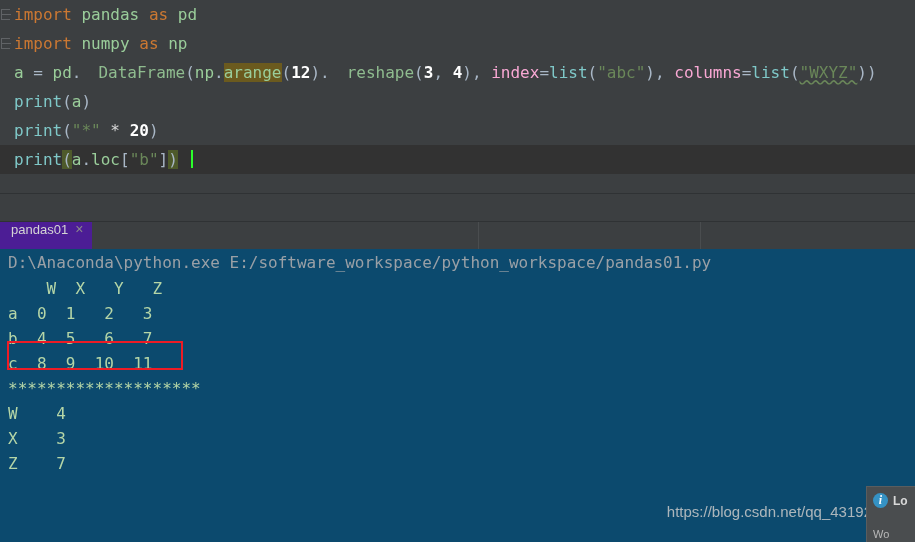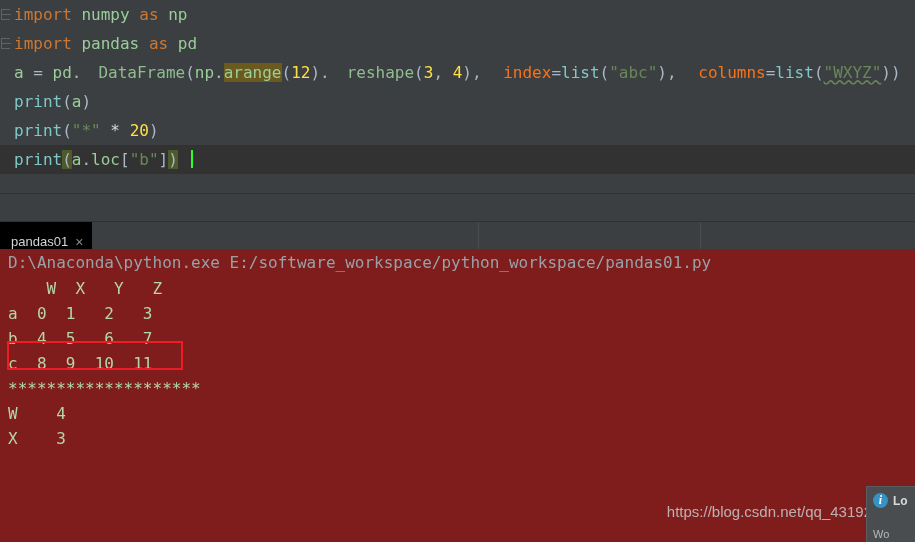--- a/index.html
+++ b/index.html
@@ -59,23 +59,23 @@
     left: 0px; top: 4px;
     width: 9px; height: 1px;
     background: #606366;
   }
 
   
   .t-kw      { color: #cc7832; }
   .t-mod     { color: #9acd9a; }
   .t-fn      { color: #7fc8c8; }
   .t-call    { color: #8fbc8f; margin-left: 17px; }
-  .t-num     { color: #fde047; }
+  .t-num     { color: #ffffff; font-weight: bold; }
   .t-str     { color: #6a8759; }
-  .t-kwarg   { color: #f97316; margin-left: 12px; }
+  .t-kwarg   { color: #f9a8d4; }
   .t-op      { color: #a9b7c6; }
   .t-white   { color: #d8d8d8; }
   .hl-occ {
     background: #6b5a1e;
     color: #9acd9a;
     text-align: right;
   }
   .hl-brace {
     background: #4e5a2b;
   }
@@ -107,23 +107,23 @@
     left: 0; top: 222px;
     width: 915px;
     height: 27px;
     background: #3c3f41;
   }
   .tab {
     position: absolute;
     left: 0; top: 0;
     height: 27px;
     padding: 0 9px 0 11px;
-    background: #000000;
+    background: #4c1d95;
     display: flex;
-    align-items: flex-end;
+    align-items: flex-start;
     gap: 7px;
     box-sizing: border-box;
   }
   .tab-label {
     font-family: "Liberation Sans", sans-serif;
     font-size: 13px;
     color: #d4d4d4;
   }
   .tab-close {
     font-family: "Liberation Sans", sans-serif;
@@ -138,21 +138,21 @@
     height: 27px;
     background: #4a4d4f;
   }
 
   
   .console {
     position: absolute;
     left: 0; top: 249px;
     width: 915px;
     height: 293px;
-    background: #7f1d1d;
+    background: #0c4a6e;
     overflow: hidden;
   }
   .out-line {
     height: 25px;
     line-height: 25px;
     white-space: pre;
     font-family: "DejaVu Sans Mono", "Liberation Mono", monospace;
     font-size: 16px;
     padding-left: 8px;
     color: #b5d6a7;
@@ -243,22 +243,22 @@
     white-space: nowrap;
   }
 </style>
 </head>
 <body>
 
 <div id="app">
 
   <div class="editor">
     <div id="editor-lines">
+        <div class="code-line"><span class="fold-marker"></span><span class="t-kw">import</span><span class="t-op"> </span><span class="t-mod">pandas</span><span class="t-op"> </span><span class="t-kw">as</span><span class="t-op"> </span><span class="t-mod">pd</span></div>
         <div class="code-line"><span class="fold-marker"></span><span class="t-kw">import</span><span class="t-op"> </span><span class="t-mod">numpy</span><span class="t-op"> </span><span class="t-kw">as</span><span class="t-op"> </span><span class="t-mod">np</span></div>
-        <div class="code-line"><span class="fold-marker"></span><span class="t-kw">import</span><span class="t-op"> </span><span class="t-mod">pandas</span><span class="t-op"> </span><span class="t-kw">as</span><span class="t-op"> </span><span class="t-mod">pd</span></div>
         <div class="code-line"><span class="t-mod">a</span><span class="t-op"> = </span><span class="t-mod">pd</span><span class="t-op">.</span><span class="t-call">DataFrame</span><span class="t-op">(</span><span class="t-mod">np</span><span class="t-op">.</span><span class="hl-occ">arange</span><span class="t-op">(</span><span class="t-num">12</span><span class="t-op">).</span><span class="t-call">reshape</span><span class="t-op">(</span><span class="t-num">3</span><span class="t-op">, </span><span class="t-num">4</span><span class="t-op">), </span><span class="t-kwarg">index</span><span class="t-op">=</span><span class="t-fn">list</span><span class="t-op">(</span><span class="t-str">"abc"</span><span class="t-op">), </span><span class="t-kwarg">columns</span><span class="t-op">=</span><span class="t-fn">list</span><span class="t-op">(</span><span class="t-str spell">"WXYZ"</span><span class="t-op">))</span></div>
         <div class="code-line"><span class="t-fn">print</span><span class="t-op">(</span><span class="t-mod">a</span><span class="t-op">)</span></div>
         <div class="code-line"><span class="t-fn">print</span><span class="t-op">(</span><span class="t-str">"*"</span><span class="t-op"> </span><span class="t-white">*</span><span class="t-op"> </span><span class="t-num">20</span><span class="t-op">)</span></div>
         <div class="code-line current"><span class="t-fn">print</span><span class="hl-brace t-op">(</span><span class="t-mod">a</span><span class="t-op">.</span><span class="t-mod">loc</span><span class="t-op">[</span><span class="t-str">"b"</span><span class="t-op">]</span><span class="hl-brace t-op">)</span><span class="caret"></span></div>
       </div>
   </div>
 
   <div class="hdiv" style="top:193px;"></div>
   <div class="hdiv" style="top:221px;"></div>
 
@@ -274,20 +274,21 @@
   <div class="console">
     <div class="out-line out-cmd">D:\Anaconda\python.exe E:/software_workspace/python_workspace/pandas01.py</div>
     <div id="console-lines">
         <div class="out-line">    W  X   Y   Z</div>
         <div class="out-line">a  0  1   2   3</div>
         <div class="out-line">b  4  5   6   7</div>
         <div class="out-line">c  8  9  10  11</div>
         <div class="out-line">********************</div>
         <div class="out-line">W    4</div>
         <div class="out-line">X    3</div>
+        <div class="out-line">Z    7</div>
       </div>
   </div>
 
   <div class="annot-box"></div>
 
   <div class="watermark">https://blog.csdn.net/qq_43192537</div>
 
   <div class="notif">
     <div class="notif-row">
       <span class="info-icon">i</span>

